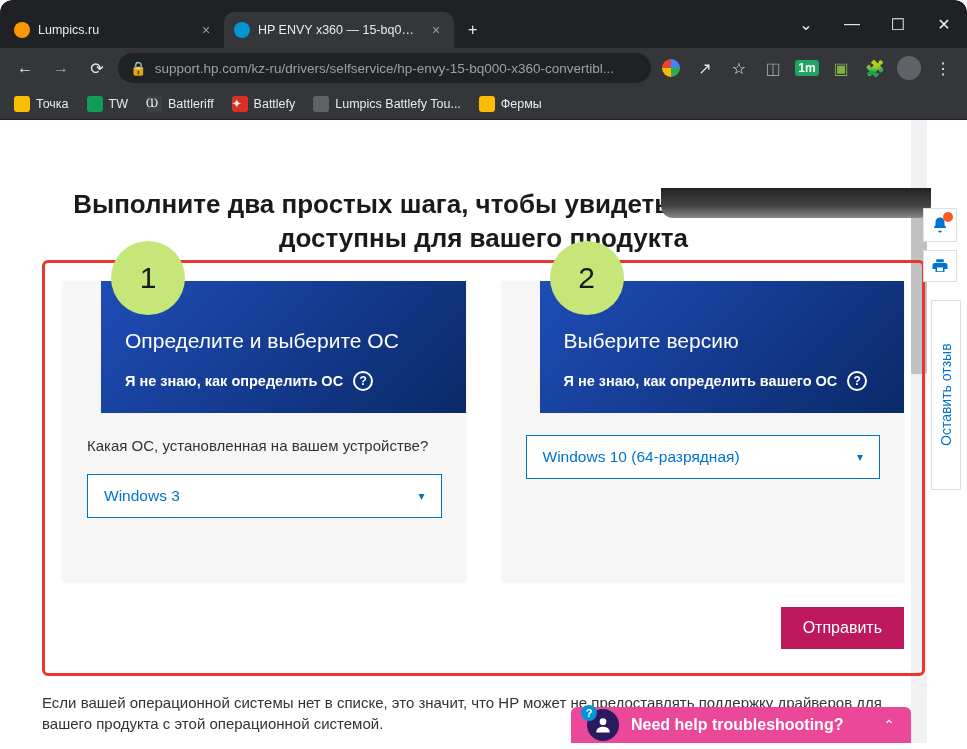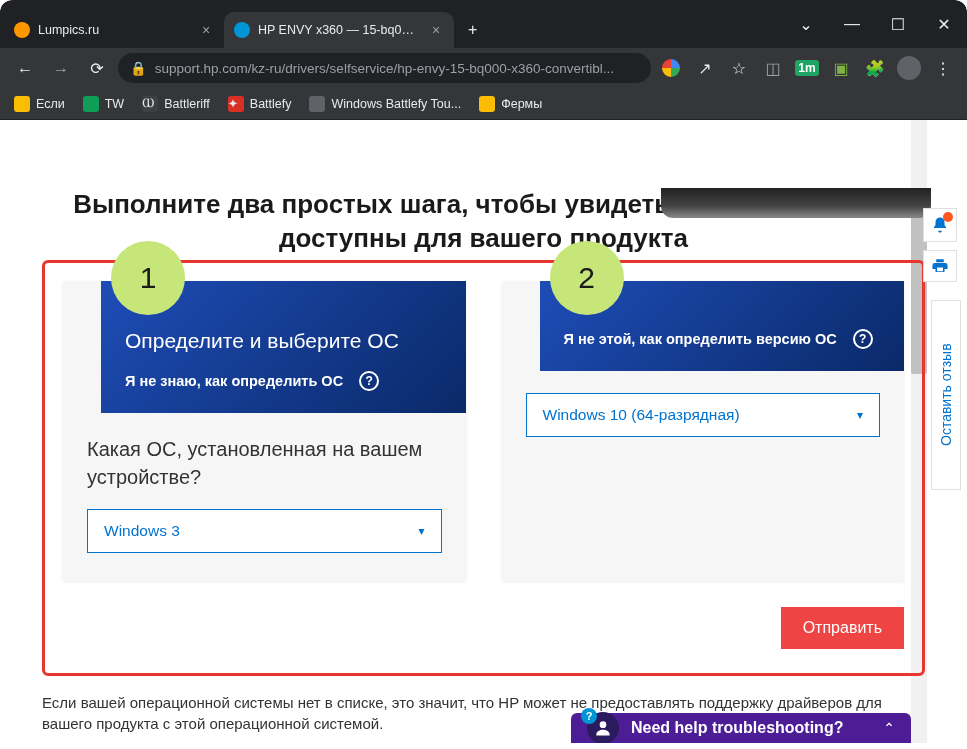--- a/index.html
+++ b/index.html
@@ -38,45 +38,45 @@
 .laptop-img { position: absolute; top: 0; right: 30px; width: 270px; height: 30px; background: linear-gradient(180deg, #222 0%, #444 60%, #888 100%); border-radius: 0 0 12px 12px; }
 
 h1.heading { text-align: center; font-size: 26px; font-weight: 600; color: #1a1a1a; margin-top: 68px; line-height: 1.3; padding: 0 20px; }
 
 .highlight-box { border: 3px solid #e8352e; border-radius: 6px; margin-top: 4px; padding: 18px 18px 24px; position: relative; }
 .cards { display: flex; gap: 36px; }
 .card { flex: 1; background: #f6f6f6; position: relative; box-shadow: 0 1px 3px rgba(0,0,0,0.08); }
 .step-badge { position: absolute; top: -40px; left: 48px; width: 74px; height: 74px; border-radius: 50%; background: #c6e67a; display: flex; align-items: center; justify-content: center; font-size: 30px; font-weight: 400; color: #1a1a1a; z-index: 2; }
 .card-head { background: linear-gradient(135deg, #1e4db7 0%, #0a2968 100%); color: #fff; padding: 48px 24px 22px; margin-left: 38px; }
 .card-title { font-size: 21px; font-weight: 400; margin-bottom: 18px; }
-.card-help { font-size: 14.5px; font-weight: 600; display: flex; align-items: center; gap: 16px; }
+.card-help { font-size: 14.5px; font-weight: 600; display: flex; align-items: center; gap: 10px; }
 .help-icon { width: 20px; height: 20px; border: 2px solid #fff; border-radius: 50%; display: inline-flex; align-items: center; justify-content: center; font-size: 12px; font-weight: bold; }
 .card-body { padding: 22px 24px 26px; }
-.card-q { font-size: 20px; color: #333; margin-bottom: 18px; line-height: 1.4; }
+.card-q { font-size: 15px; color: #333; margin-bottom: 18px; line-height: 1.4; }
 .select { border: 1px solid #0073cf; background: #fff; height: 44px; display: flex; align-items: center; justify-content: space-between; padding: 0 16px; color: #0073cf; font-size: 15.5px; cursor: pointer; }
 .select .chev { color: #0073cf; font-size: 12px; }
 .card:nth-child(1) { min-height: 300px; }
 .card:nth-child(2) .card-body { padding-bottom: 40px; }
 
 .submit-row { display: flex; justify-content: flex-end; margin-top: 26px; }
-.submit-btn { background: #ef4444; color: #fff; border: none; padding: 12px 22px; font-size: 16px; cursor: pointer; }
+.submit-btn { background: #be185d; color: #fff; border: none; padding: 12px 22px; font-size: 16px; cursor: pointer; }
 
 .footnote { font-size: 15px; color: #333; margin-top: 16px; line-height: 1.4; }
 
 
 .widget-bell { position: absolute; top: 88px; right: 4px; width: 34px; height: 34px; background: #fff; border: 1px solid #e0e0e0; display: flex; align-items: center; justify-content: center; cursor: pointer; }
 .widget-bell::after { content: ""; position: absolute; top: 3px; right: 3px; width: 10px; height: 10px; background: #ff5722; border-radius: 50%; }
 .widget-print { position: absolute; top: 130px; right: 4px; width: 34px; height: 32px; background: #fff; border: 1px solid #e0e0e0; display: flex; align-items: center; justify-content: center; color: #0073cf; cursor: pointer; }
 .feedback-tab { position: absolute; top: 180px; right: 0; width: 30px; height: 190px; background: #fff; border: 1px solid #e0e0e0; writing-mode: vertical-rl; display: flex; align-items: center; justify-content: center; color: #0073cf; font-size: 14px; cursor: pointer; transform: rotate(180deg); }
 
 .scrollbar-track { position: absolute; top: 0; right: 34px; width: 16px; bottom: 0; background: #f1f1f1; }
 .scrollbar-thumb { position: absolute; top: 84px; right: 34px; width: 16px; height: 170px; background: #c1c1c1; border-radius: 2px; }
 
 
-.chat-widget { position: absolute; bottom: 0; right: 50px; background: #4c1d95; color: #fff; height: 30px; width: 340px; display: flex; align-items: center; padding: 0 16px; gap: 12px; cursor: pointer; border-radius: 6px 6px 0 0; }
+.chat-widget { position: absolute; bottom: 0; right: 50px; background: #ec4899; color: #fff; height: 36px; width: 340px; display: flex; align-items: center; padding: 0 16px; gap: 12px; cursor: pointer; border-radius: 6px 6px 0 0; }
 .chat-avatar { width: 32px; height: 32px; border-radius: 50%; background: #2c1a5e; display: flex; align-items: center; justify-content: center; position: relative; }
 .chat-avatar::before { content: "?"; position: absolute; top: -4px; left: -6px; background: #0096d6; color: #fff; width: 16px; height: 16px; border-radius: 50%; font-size: 11px; display: flex; align-items: center; justify-content: center; font-weight: bold; }
 .chat-text { font-size: 16px; font-weight: 600; flex: 1; }
 .chat-up { font-size: 14px; }
 </style>
 </head>
 <body>
 
 <div class="titlebar">
   <div class="tab inactive">
@@ -121,37 +121,37 @@
     <div class="addr-icon">
         <span class="avatar"></span>
       </div>
     <div class="addr-icon">⋮</div>
   </div>
 </div>
 
 <div class="bookmarks">
   <div class="bookmark">
       <span class="bm-icon" style="background:#fbbc04"></span>
-      <span>Если</span>
+      <span>Точка</span>
     </div>
   <div class="bookmark">
       <span class="bm-icon" style="background:#0f9d58"></span>
       <span>TW</span>
     </div>
   <div class="bookmark">
       <span class="bm-icon" style="background:#3c4043">Ⲱ</span>
       <span>Battleriff</span>
     </div>
   <div class="bookmark">
       <span class="bm-icon" style="background:#d93025">✦</span>
       <span>Battlefy</span>
     </div>
   <div class="bookmark">
       <span class="bm-icon" style="background:#5f6368"></span>
-      <span>Windows Battlefy Tou...</span>
+      <span>Lumpics Battlefy Tou...</span>
     </div>
   <div class="bookmark">
       <span class="bm-icon" style="background:#fbbc04"></span>
       <span>Фермы</span>
     </div>
 </div>
 
 <div class="viewport">
   <div class="scrollbar-track"></div>
   <div class="scrollbar-thumb"></div>
@@ -178,22 +178,23 @@
             <div class="select">
               <span>Windows 3</span>
               <span class="chev">▾</span>
             </div>
           </div>
         </div>
 
         <div class="card">
           <div class="step-badge">2</div>
           <div class="card-head">
+            <div class="card-title">Выберите версию</div>
             <div class="card-help">
-              <span>Я не этой, как определить версию ОС</span>
+              <span>Я не знаю, как определить вашего ОС</span>
               <span class="help-icon">?</span>
             </div>
           </div>
           <div class="card-body">
             <div class="select">
               <span>Windows 10 (64-разрядная)</span>
               <span class="chev">▾</span>
             </div>
           </div>
         </div>

